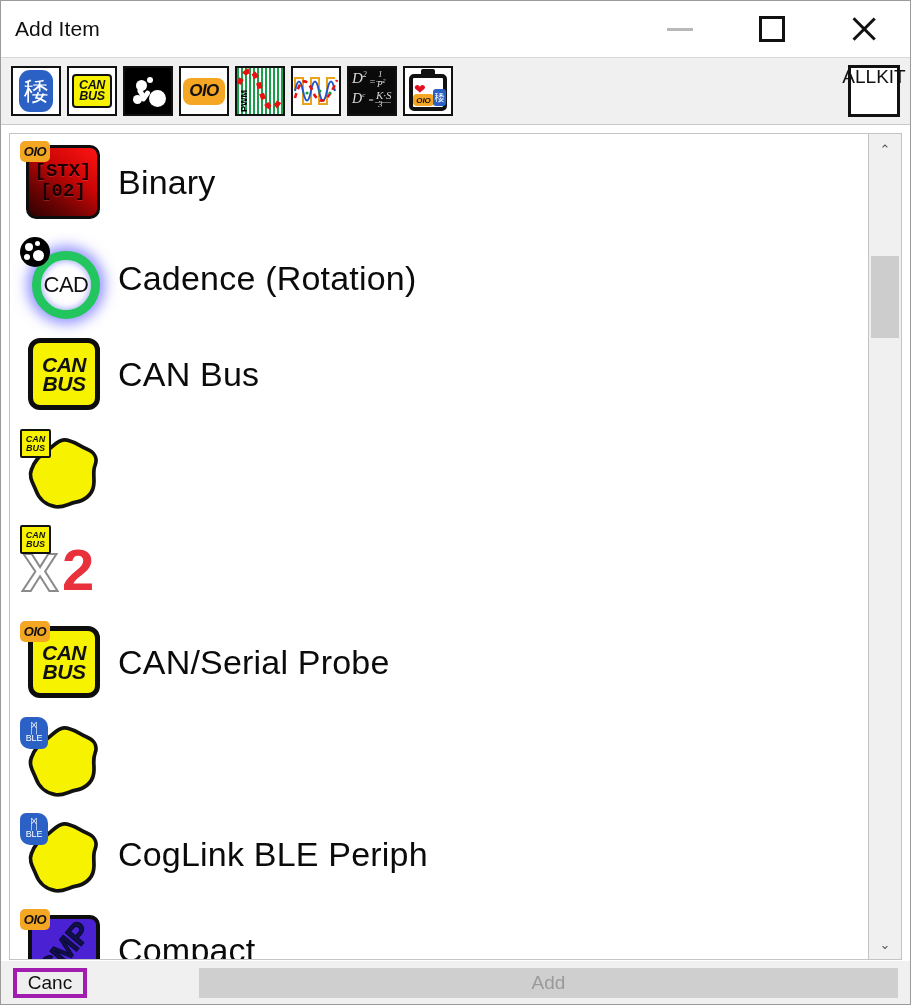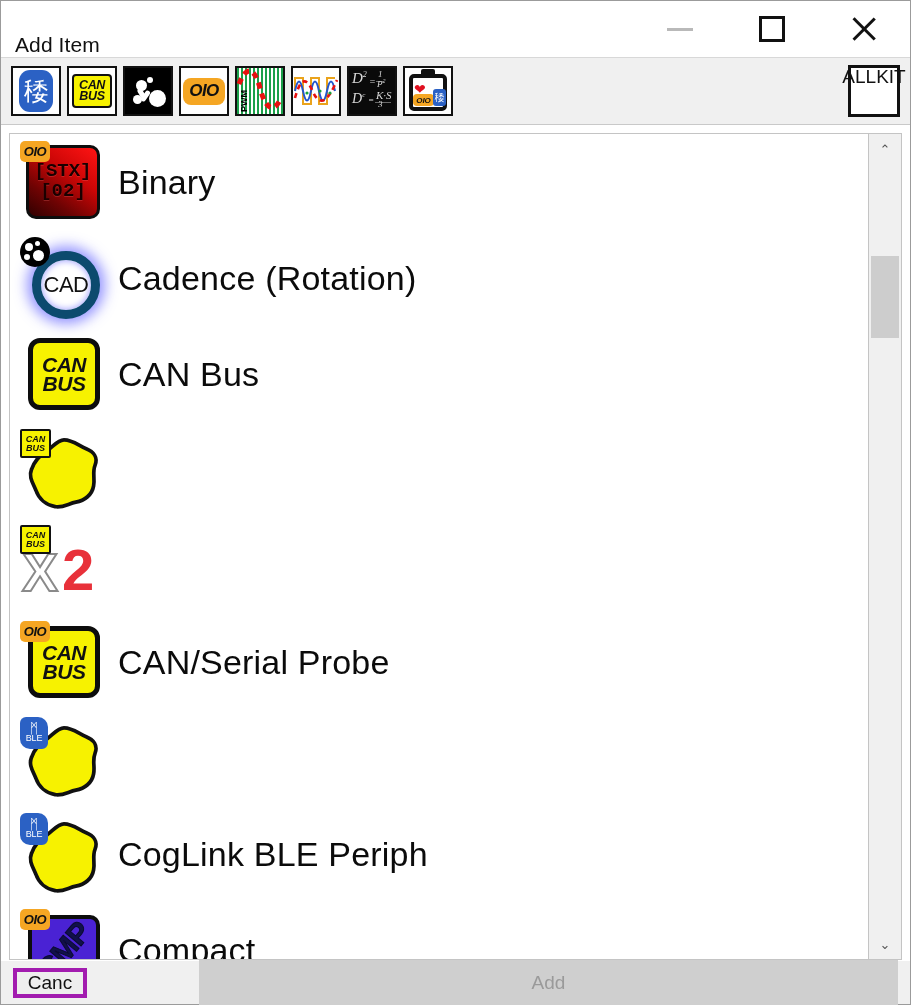--- a/index.html
+++ b/index.html
@@ -14,21 +14,21 @@
     box-sizing:border-box;
     border:1px solid #9b9b9b;
     background:#ffffff;
     display:flex;flex-direction:column;
   }
 
   
   .titlebar{
     height:56px;flex:0 0 56px;
     background:#ffffff;
-    display:flex;align-items:flex-end;
+    display:flex;align-items:center;
     position:relative;
   }
   .title-text{
     font-size:21px;color:#101010;
     margin-left:14px;letter-spacing:.1px;
     white-space:nowrap;
   }
   .win-controls{
     margin-left:auto;display:flex;height:100%;
   }
@@ -183,21 +183,21 @@
     display:flex;flex-direction:column;align-items:center;justify-content:center;
     font-family:"Liberation Mono","DejaVu Sans Mono",monospace;
     color:#1a0000;font-size:19px;line-height:1.05;font-weight:bold;
     text-shadow:0 1px 0 rgba(255,120,120,.25);
   }
 
   
   .art-cad{
     position:absolute;left:12px;top:16px;width:68px;height:68px;
     border-radius:50%;
-    border:9px solid #0c4a6e;
+    border:9px solid #22c55e;
     box-sizing:border-box;
     box-shadow:0 0 13px 5px rgba(60,60,255,.55),
                inset 0 0 6px 1px rgba(80,80,255,.5);
     display:flex;align-items:center;justify-content:center;
     background:#fff;
   }
   .art-cad span{
     font-size:22px;color:#111;letter-spacing:-.5px;
   }
 
@@ -271,21 +271,21 @@
   }
   .btn-cancel{
     height:30px;min-width:74px;
     background:#eeeeee;border:4px solid #a21caf;
     font-size:19px;color:#111;
     display:flex;align-items:center;justify-content:center;
     cursor:default;padding:0 8px;box-sizing:border-box;
   }
   .btn-add{
     margin-left:112px;
-    flex:1 1 auto;height:46px;
+    flex:1 1 auto;height:30px;
     background:#cfcfcf;border:0;
     font-size:19px;color:#9a9a9a;
     display:flex;align-items:center;justify-content:center;
     cursor:default;
   }
 </style>
 </head>
 <body>
 
 <div id="app">

